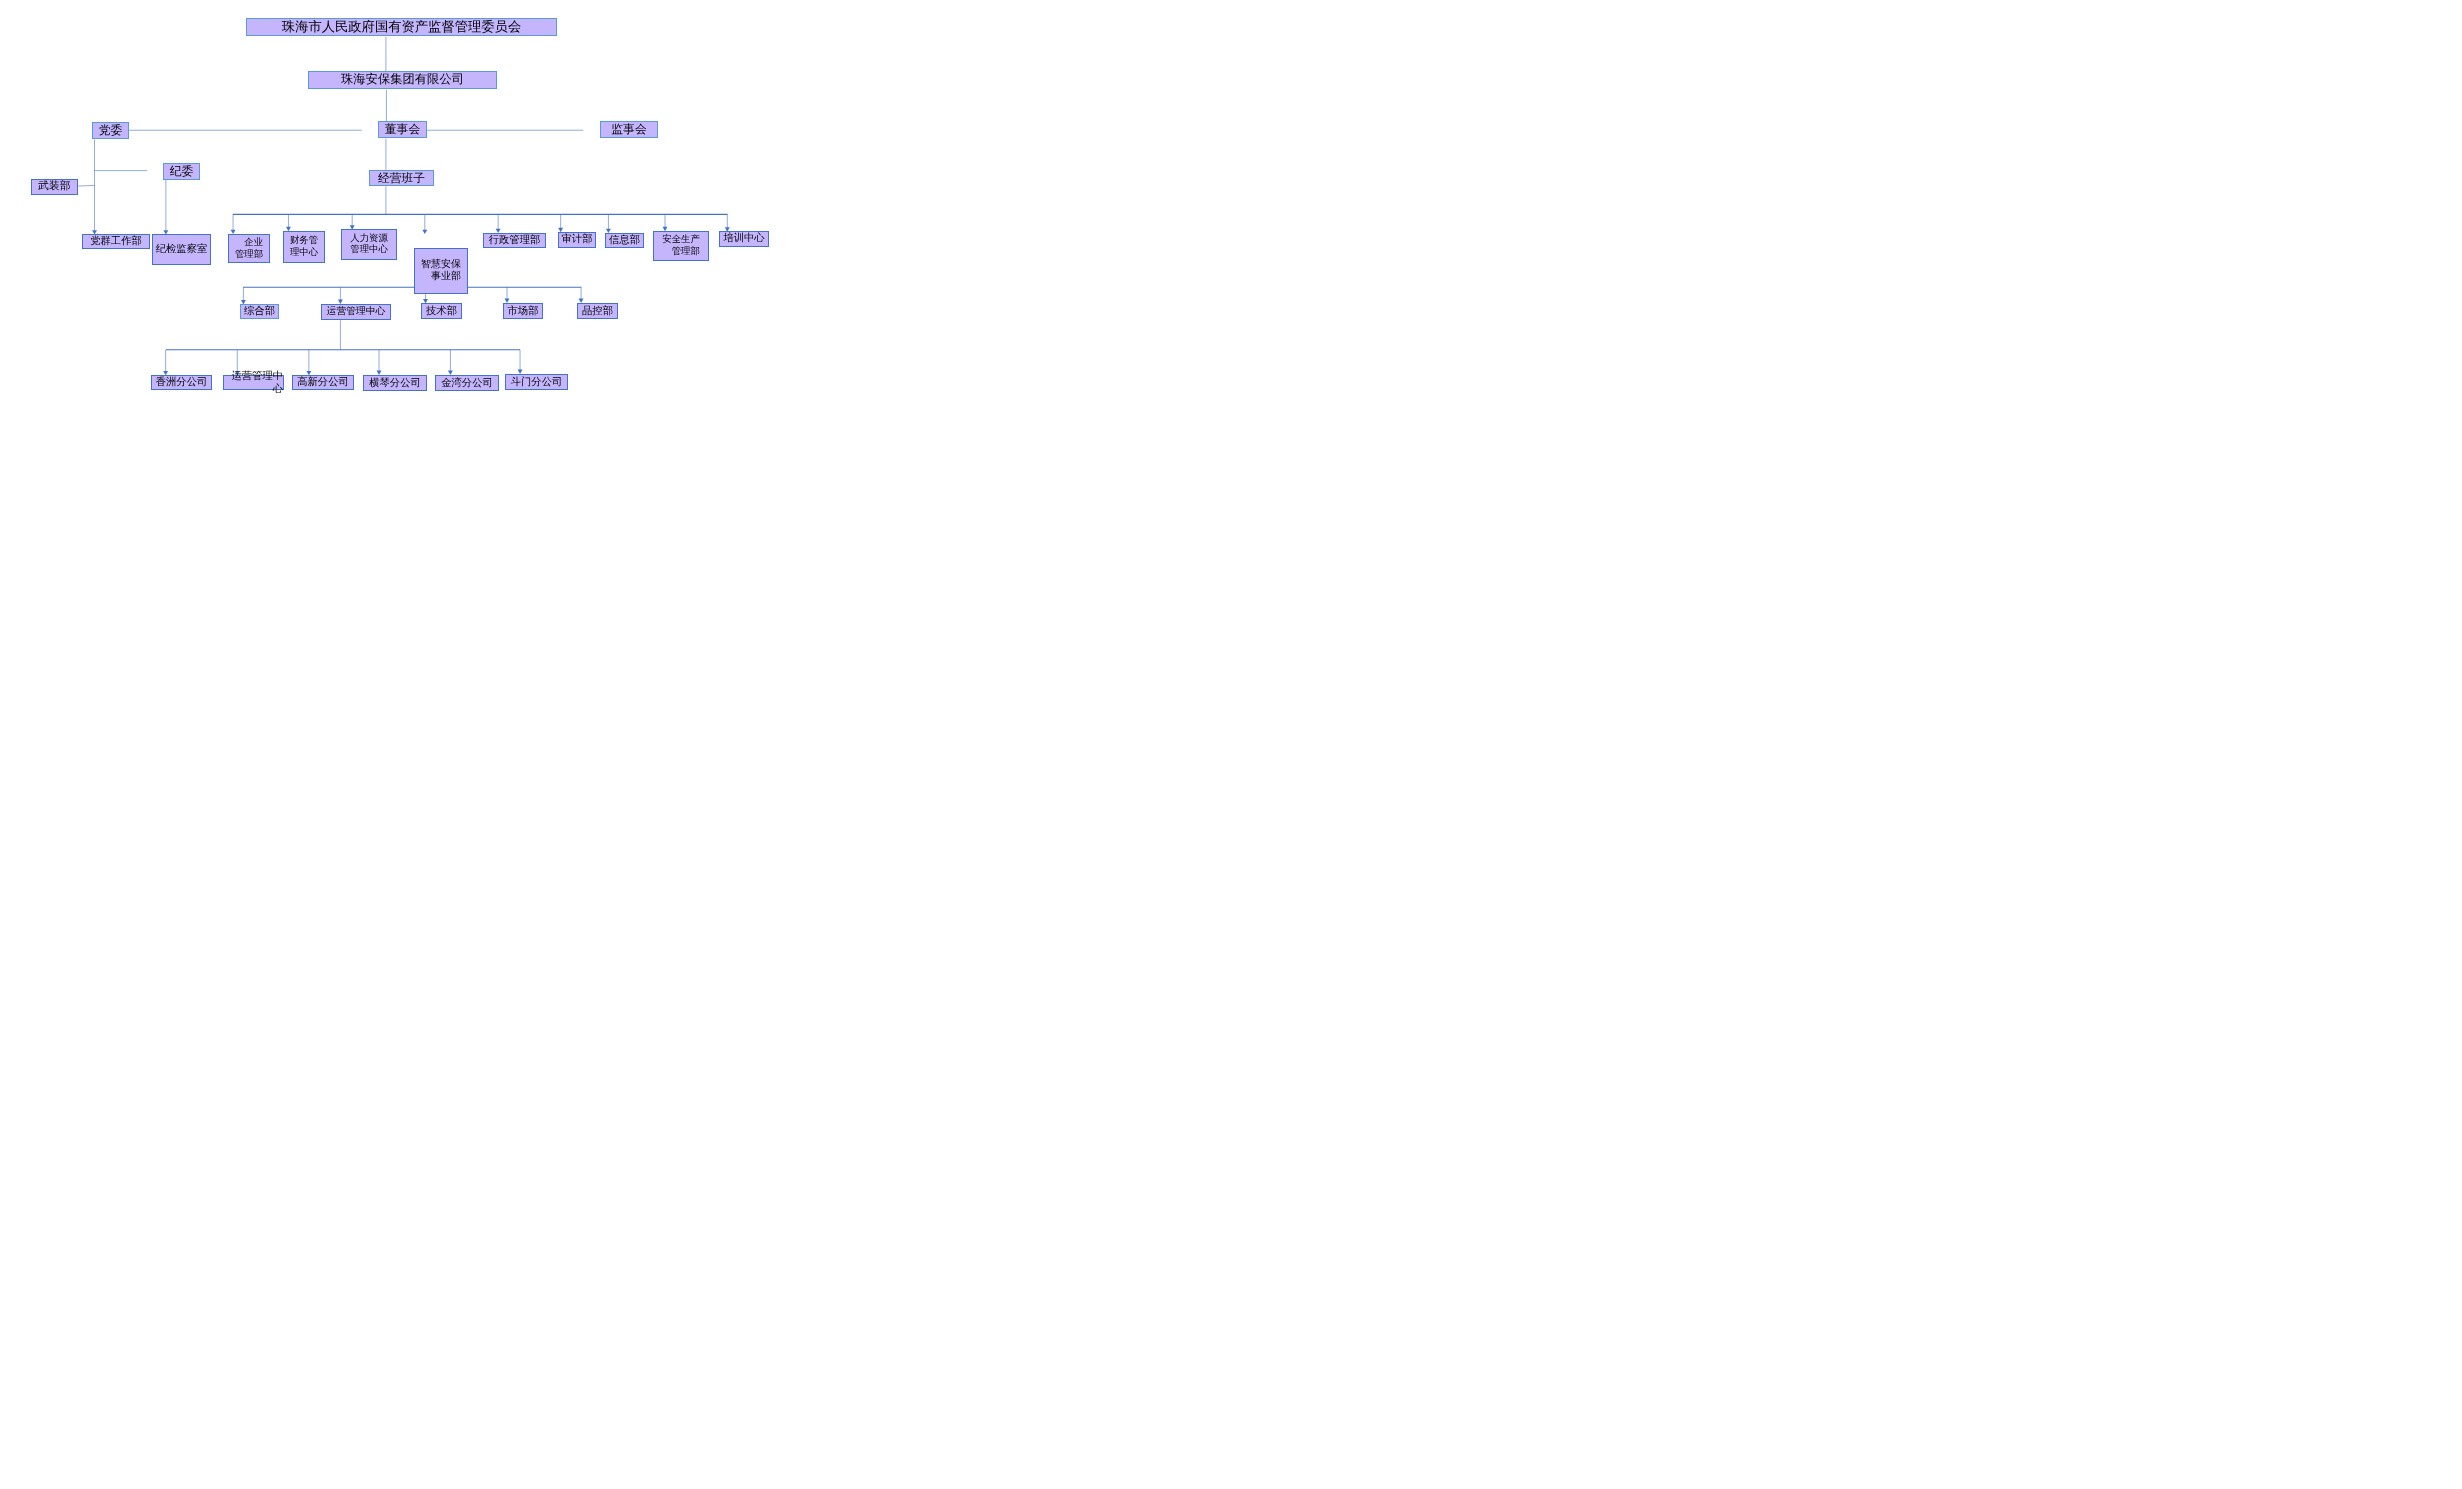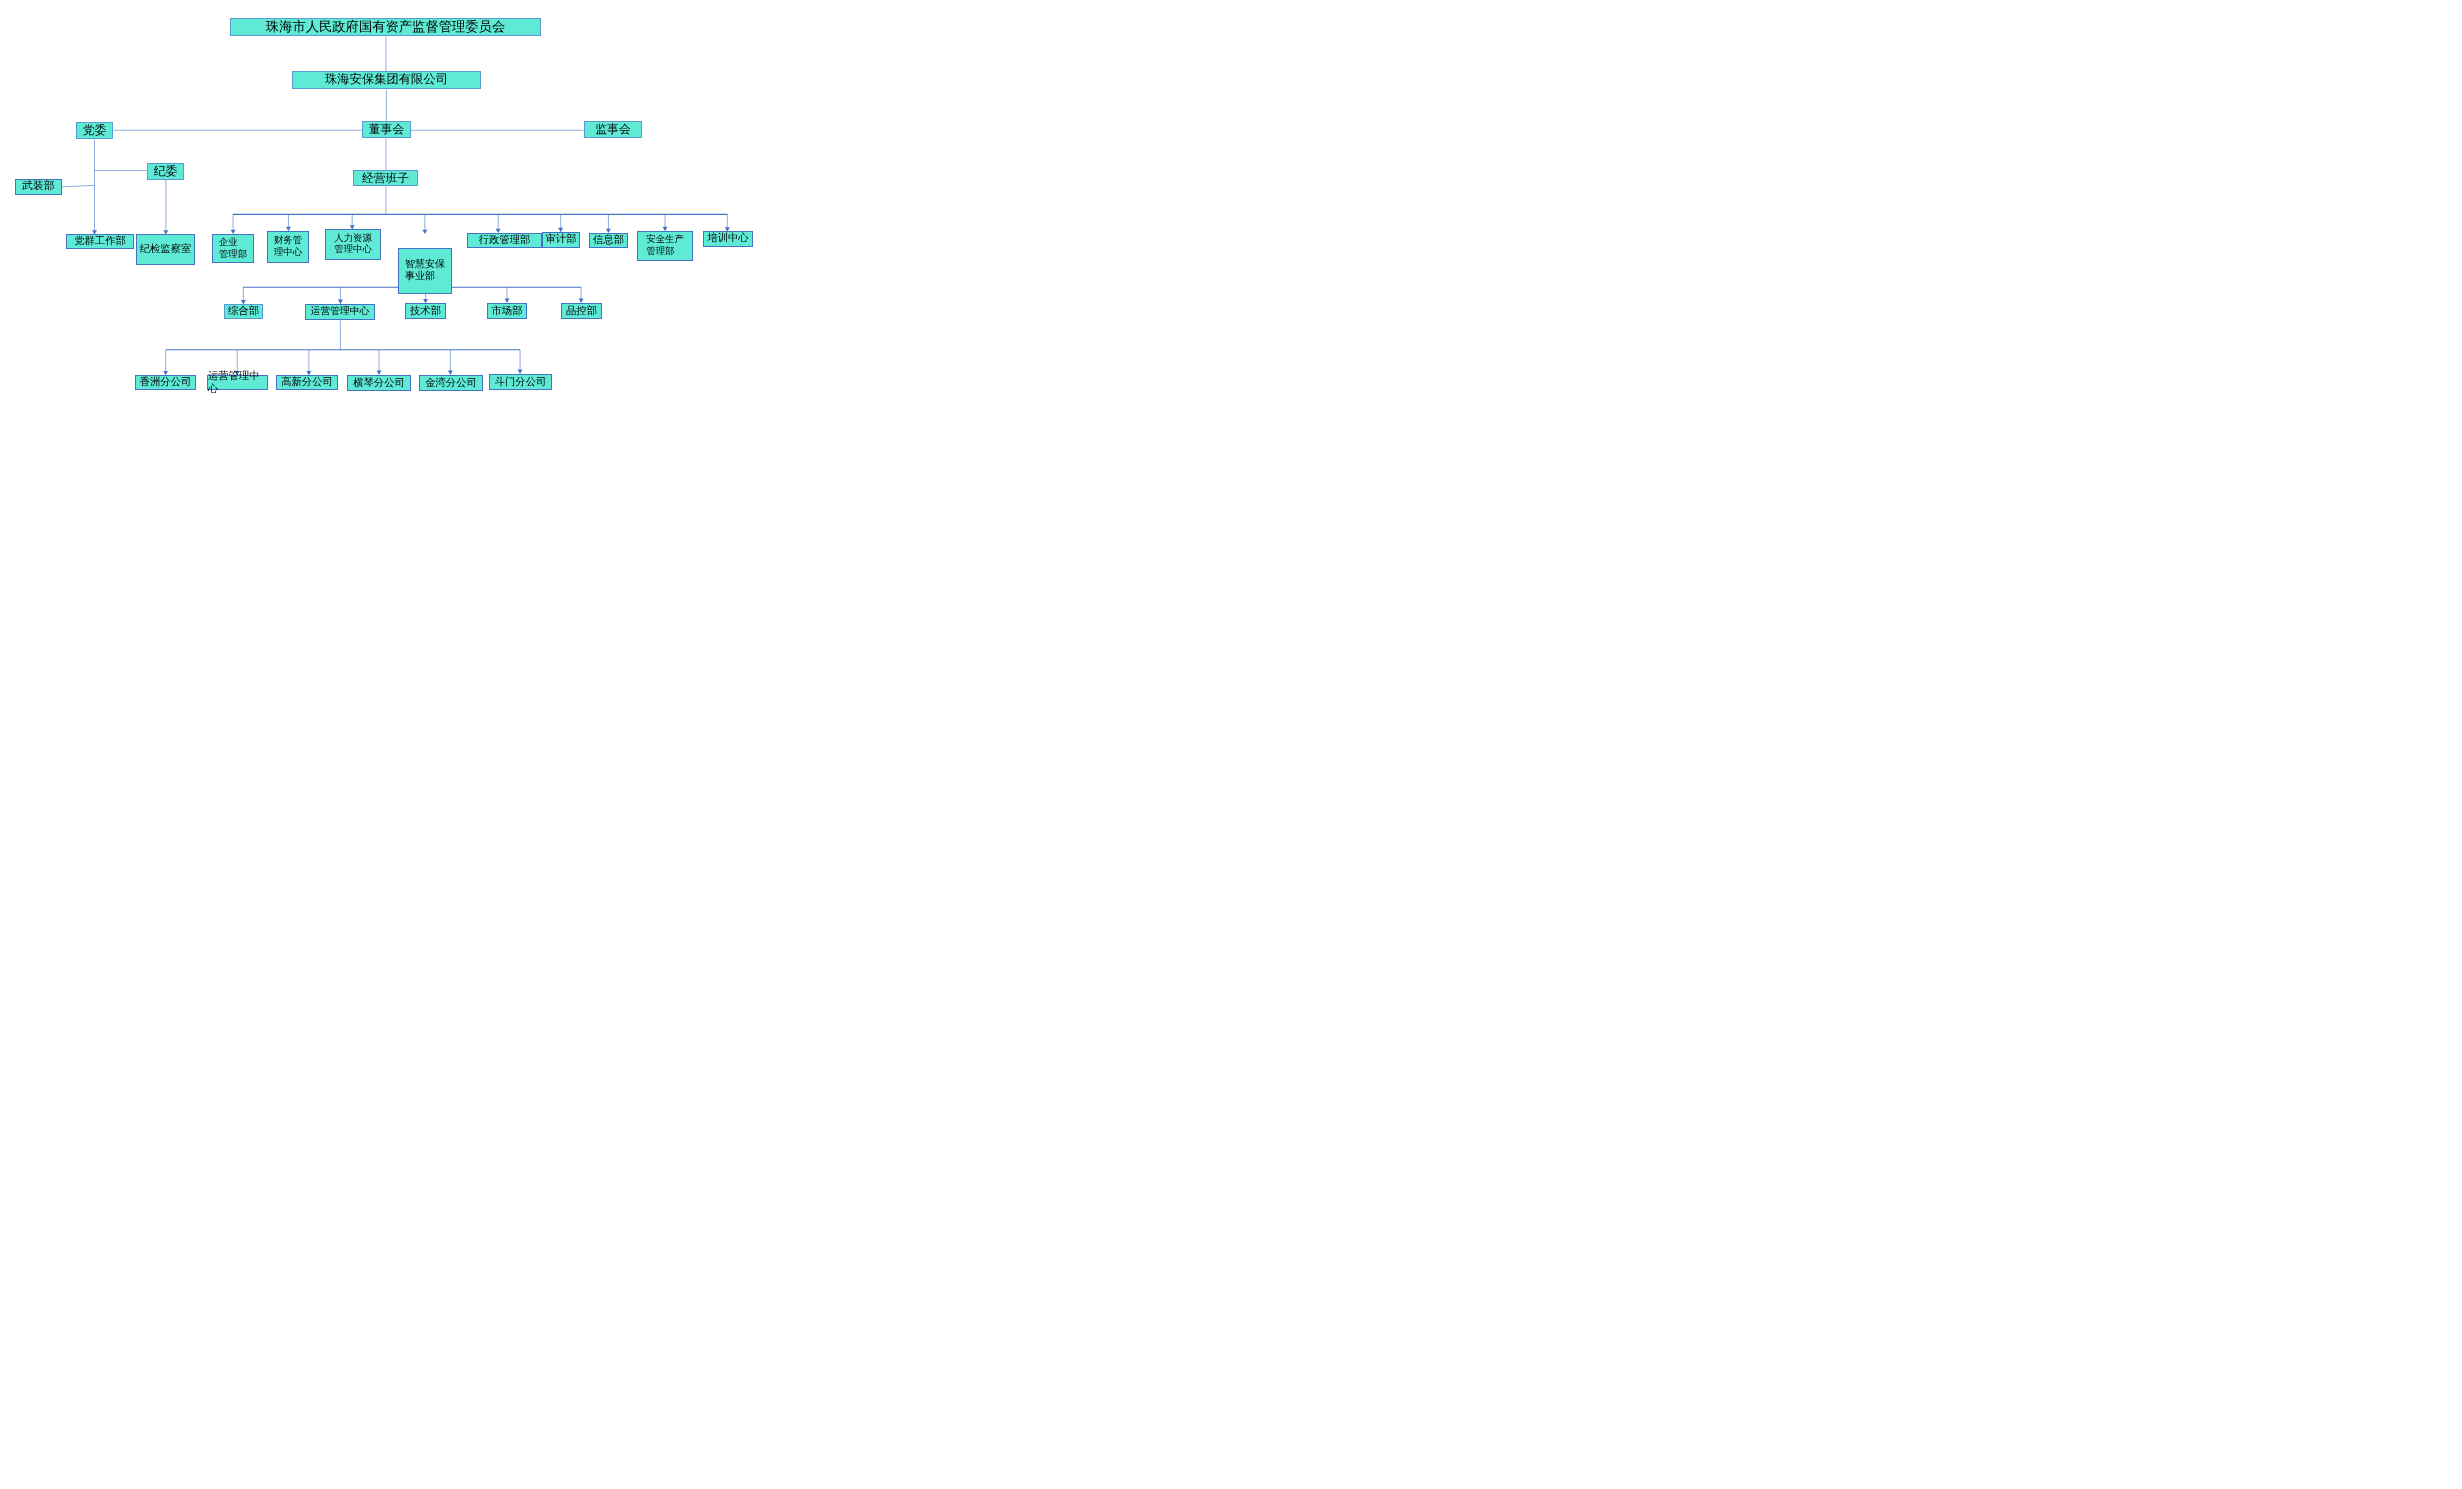--- a/index.html
+++ b/index.html
@@ -8,29 +8,30 @@
     width: 761px;
     height: 417px;
     background: #ffffff;
     font-family: "Liberation Sans", sans-serif;
     color: #000000;
   }
   svg.wires { position: absolute; left: 0; top: 0; width: 761px; height: 417px; }
   .node {
     position: absolute;
     box-sizing: border-box;
-    background: #5eead4;
+    background: #c4b5fd;
     display: flex;
     align-items: center;
     justify-content: center;
-    text-align: left;
+    text-align: right;
     white-space: pre-line;
     font-weight: 500;
     line-height: 1.25;
     z-index: 2;
+    margin-left: 16px;
   }
   .node.light { border: 1px solid #5B9BD5; }
   .node.dark  { border: 1.5px solid #4472C4; font-family: Liberation Mono, monospace; }
   .node.light-thick { border: 1.5px solid #5B9BD5; }
 </style>
 </head>
 <body>
 
 <div id="canvas">
 
@@ -129,21 +130,21 @@
   <div class="node dark" style="left:66px;top:234px;width:68px;height:15.3px;font-size:10.3px">党群工作部</div>
   <div class="node dark" style="left:136px;top:234px;width:59px;height:31px;font-size:10.3px">纪检监察室</div>
   <div class="node dark" style="left:212px;top:234px;width:42px;height:29px;font-size:9.4px">企业
 管理部</div>
   <div class="node dark" style="left:267px;top:231px;width:42px;height:32px;font-size:9.4px">财务管
 理中心</div>
   <div class="node dark" style="left:325px;top:229px;width:56px;height:30.5px;font-size:9.4px">人力资源
 管理中心</div>
   <div class="node dark" style="left:398px;top:248px;width:54px;height:46px;font-size:10px">智慧安保
 事业部</div>
-  <div class="node dark" style="left:467px;top:233px;width:75px;height:15.3px;font-size:10.3px">行政管理部</div>
+  <div class="node dark" style="left:467px;top:233px;width:63px;height:15.3px;font-size:10.3px">行政管理部</div>
   <div class="node dark" style="left:542px;top:232px;width:38px;height:15.8px;font-size:10.3px">审计部</div>
   <div class="node dark" style="left:589px;top:233px;width:39px;height:15.3px;font-size:10.3px">信息部</div>
   <div class="node dark" style="left:637px;top:231px;width:56px;height:30px;font-size:9.4px">安全生产
 管理部</div>
   <div class="node dark" style="left:703px;top:231px;width:50px;height:15.8px;font-size:10.3px">培训中心</div>
 
   <div class="node light-thick" style="left:224px;top:304px;width:39px;height:15.3px;font-size:10.3px">综合部</div>
   <div class="node dark" style="left:305px;top:304px;width:70px;height:16.3px;font-size:9.8px">运营管理中心</div>
   <div class="node dark" style="left:405px;top:303px;width:41px;height:16.3px;font-size:10.3px">技术部</div>
   <div class="node dark" style="left:487px;top:303px;width:40px;height:16.3px;font-size:10.3px">市场部</div>

